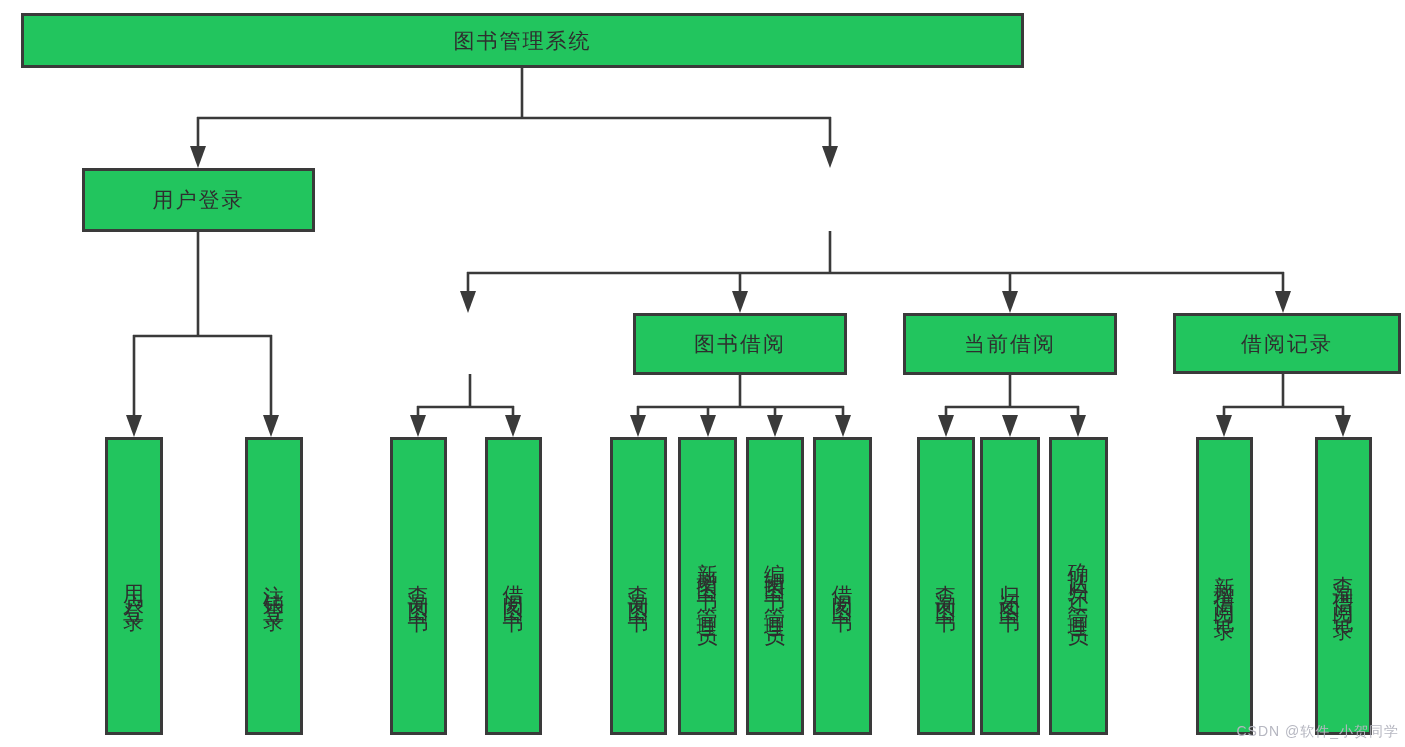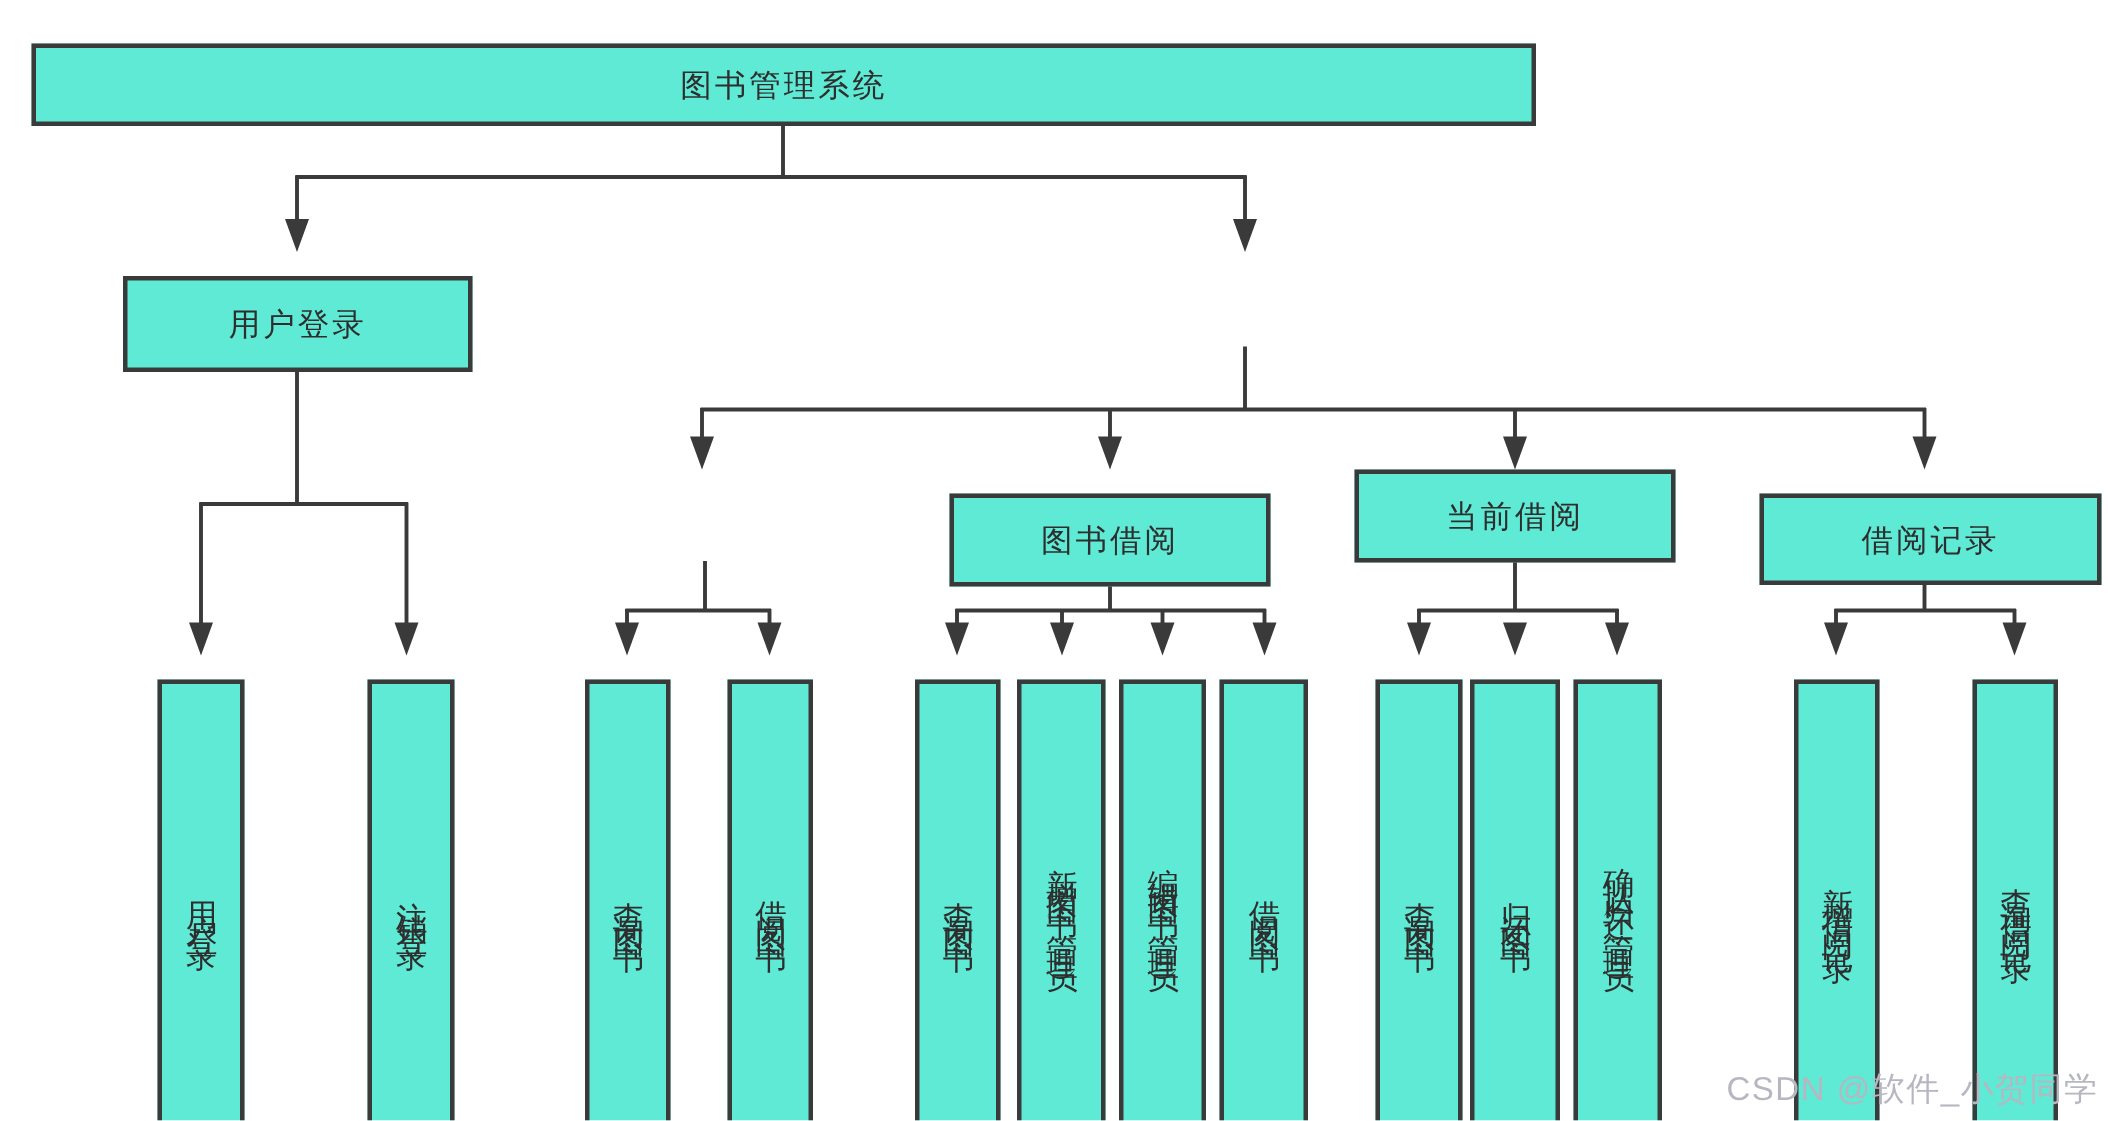--- a/index.html
+++ b/index.html
@@ -2,30 +2,30 @@
 <html><head>
 <meta charset="utf-8">
 <style>
   html,body{margin:0;padding:0;background:#ffffff;}
   .stage{
     position:relative;width:1405px;height:747px;background:#ffffff;overflow:hidden;
     font-family:"Liberation Sans","DejaVu Sans",sans-serif;color:#2e2e2e;
   }
   .connector-svg{position:absolute;left:0;top:0;width:1405px;height:747px;pointer-events:none;}
   .box{
-    position:absolute;box-sizing:border-box;border:3px solid #3a3a3a;background:#5eead4;
-    display:flex;align-items:center;justify-content:center;margin-top:16px;
+    position:absolute;box-sizing:border-box;border:3px solid #3a3a3a;background:#22c55e;
+    display:flex;align-items:center;justify-content:center;
   }
   .hbox span{font-size:21px;letter-spacing:2px;white-space:nowrap;}
   .vbox span{
     writing-mode:vertical-rl;text-orientation:mixed;
     font-size:21px;line-height:1;letter-spacing:9px;white-space:nowrap;
   }
   .watermark{
-    position:absolute;right:6px;bottom:6px;font-size:22px;letter-spacing:1px;
+    position:absolute;right:6px;bottom:6px;font-size:14px;letter-spacing:1px;
     color:#b6b7c1;z-index:9;white-space:nowrap;margin-left:43px;
   }
 </style>
 </head>
 <body>
 
 <div class="stage">
 
   <svg class="connector-svg" viewBox="0 0 1405 747" xmlns="http://www.w3.org/2000/svg">
     <g stroke="#3a3a3a" stroke-width="2.6" fill="none">
@@ -96,21 +96,21 @@
     <span>图书管理系统</span>
   </div>
 
   <div class="box hbox" style="left:82px;top:168px;width:233px;height:64px">
     <span>用户登录</span>
   </div>
 
   <div class="box hbox" style="left:633px;top:313px;width:214px;height:62px">
     <span>图书借阅</span>
   </div>
-  <div class="box hbox" style="left:903px;top:297px;width:214px;height:62px">
+  <div class="box hbox" style="left:903px;top:313px;width:214px;height:62px">
     <span>当前借阅</span>
   </div>
   <div class="box hbox" style="left:1173px;top:313px;width:228px;height:61px">
     <span>借阅记录</span>
   </div>
 
   <div class="box vbox" style="left:105px;top:437px;width:58px;height:298px">
     <span>用户登录</span>
   </div>
   <div class="box vbox" style="left:245px;top:437px;width:58px;height:298px">

